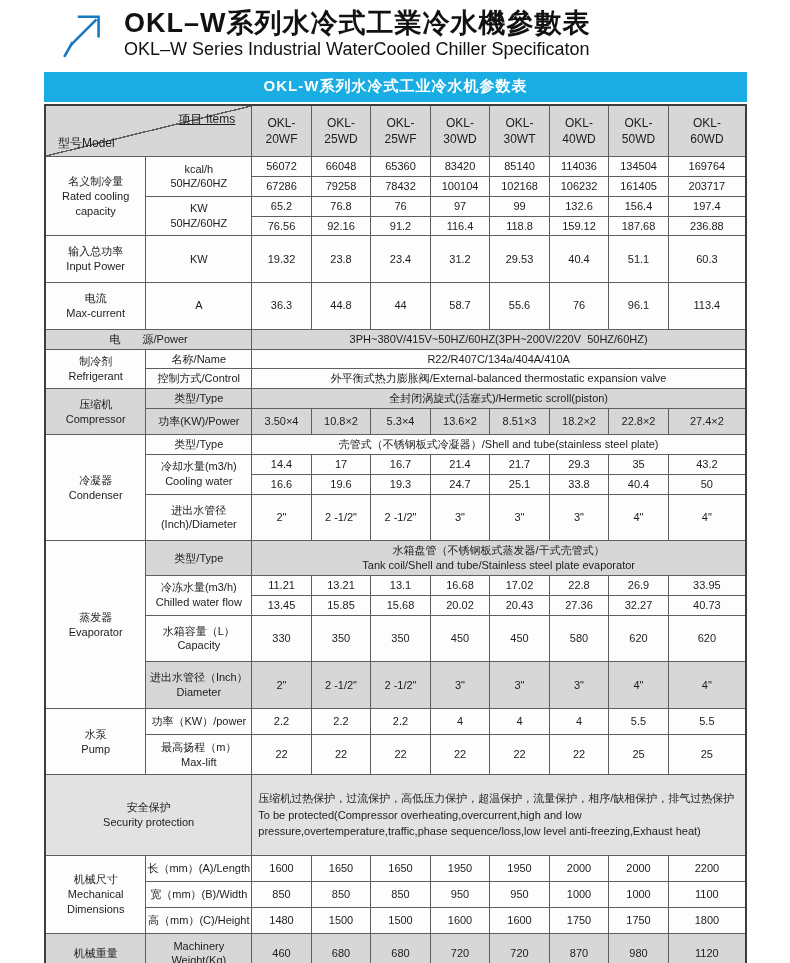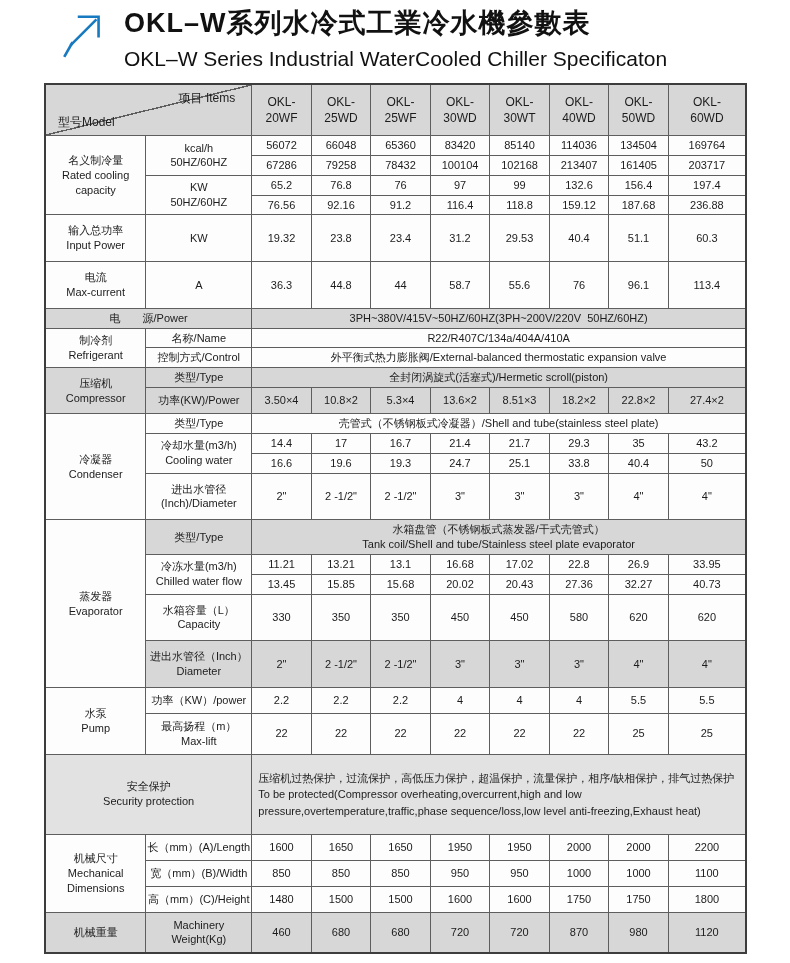--- a/index.html
+++ b/index.html
@@ -3,21 +3,21 @@
 <meta charset="utf-8">
 <style>
   html,body { margin:0; padding:0; background:#ffffff; }
   body { font-family:"Liberation Sans","DejaVu Sans",sans-serif; color:#1c1c1c; }
   .page { width:790px; box-sizing:border-box; padding:6px 44px 12px 44px; }
 
   
   .title-block { display:flex; align-items:flex-start; gap:14px; padding:2px 0 10px 14px; }
   .logo { width:52px; height:52px; flex:0 0 auto; margin-top:2px; }
   .t-zh { font-size:27px; font-weight:700; letter-spacing:1px; color:#111; line-height:1.15; }
-  .t-en { font-size:21px; color:#111; margin-top:8px; }
+  .t-en { font-size:18px; color:#111; margin-top:0; }
 
   
   .banner { width:703px; box-sizing:border-box; background:#19ade3; color:#fff; text-align:center;
             font-size:15px; font-weight:700; padding:5px 0 6px 0; letter-spacing:1px; }
 
   
   table { border-collapse:collapse; table-layout:fixed; width:703px; margin-top:2px;
           border:2px solid #3d3d3d; }
   td { border:1px solid #5e5e5e; text-align:center; vertical-align:middle;
        font-size:11px; line-height:1.35; padding:2px 1px; background:#fdfdfd; overflow:hidden; }
@@ -32,21 +32,21 @@
   tr.t20 > td { padding:2px 1px; }
   tr.t24 > td { padding:5px 1px; }
   tr.t30 > td { padding:8px 1px; }
 
   .corner { position:relative; padding:0; height:40px;
             background-color:#d7d7d7;
             background-image:linear-gradient(to bottom right,
               transparent calc(50% - 0.7px), #5e5e5e calc(50% - 0.7px),
               #5e5e5e calc(50% + 0.7px), transparent calc(50% + 0.7px)); }
   .corner .cm { position:absolute; left:12px; bottom:5px; font-size:12px; }
-  .corner .ci { position:absolute; right:16px; top:5px; font-size:12px; }
+  .corner .ci { position:absolute; right:16px; top:5px; font-size:12px;text-decoration:underline; }
 
   .sec { text-align:left; padding:15px 6px; }
   .sec-zh, .sec-en { font-size:11px; line-height:1.5; }
 
   
   .notes { margin-top:10px; font-size:12px; line-height:1.52; color:#141414; }
   .notes div { white-space:pre-wrap; }
 </style>
 </head>
 <body>
@@ -60,20 +60,21 @@
         <path d="M24 68 L74 18"></path>
         <path d="M38 13 L78 13 L78 53"></path>
       </g>
     </svg>
     <div>
       <div class="t-zh">OKL–W系列水冷式工業冷水機參數表</div>
       <div class="t-en">OKL–W Series Industrial WaterCooled Chiller Specificaton</div>
     </div>
   </div>
 
+  <div class="banner">OKL-W系列水冷式工业冷水机参数表</div>
 
   <table>
     <colgroup>
       <col style="width:100px">
         <col style="width:105px">
       <col style="width:59px">
         <col style="width:59px">
         <col style="width:59px">
         <col style="width:59px">
       <col style="width:59px">
@@ -119,21 +120,21 @@
           <td class="v">114036</td>
           <td class="v">134504</td>
           <td class="v">169764</td>
         </tr>
       <tr class="t20">
           <td class="v">67286</td>
           <td class="v">79258</td>
           <td class="v">78432</td>
           <td class="v">100104</td>
           <td class="v">102168</td>
-          <td class="v">213407</td>
+          <td class="v">106232</td>
           <td class="v">161405</td>
           <td class="v">203717</td>
         </tr>
       <tr class="t20">
         <td class="itm pre" rowspan="2">KW
 50HZ/60HZ</td>
       <td class="v">65.2</td>
           <td class="v">76.8</td>
           <td class="v">76</td>
           <td class="v">97</td>

